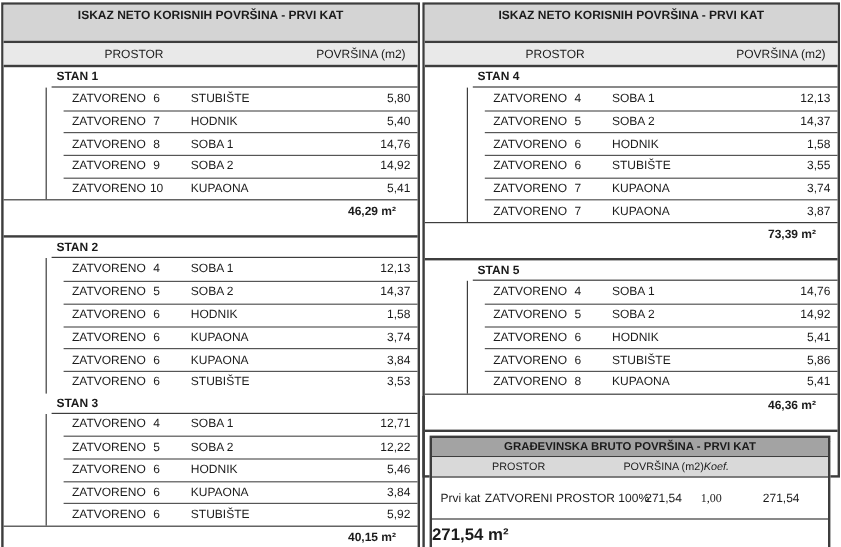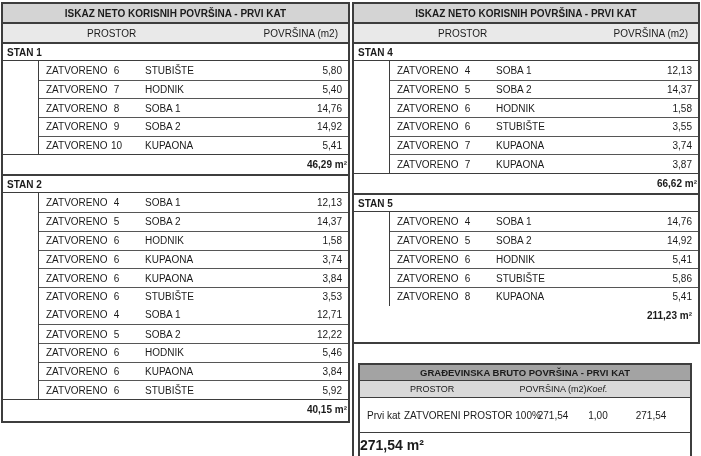--- a/index.html
+++ b/index.html
@@ -13,46 +13,46 @@
 
   .tbl { position:absolute; border:2px solid #3d3d3d; background:#fff; }
   #neto-left  { left:1px;  top:2px; width:349px; }
   #neto-right { left:352px; top:2px; width:348px; }
   #bruto      { left:358px; top:363px; width:334px; }
 
   .vline { position:absolute; left:352px; top:330px; width:2px; height:126px; background:#3d3d3d; }
 
   
   .t-title {
-    height:20px; line-height:20px; text-align:center;
+    height:32px; line-height:20px; text-align:center;
     font-size:10px; font-weight:bold; background:#d4d4d4;
     border-bottom:2px solid #3d3d3d; white-space:nowrap;
   }
   .t-head {
     height:20px; line-height:20px; font-size:10px; background:#e9e9e9;
     border-bottom:2px solid #3d3d3d; position:relative; white-space:nowrap;
   }
   .h-space { position:absolute; left:84px; }
   .h-area  { position:absolute; right:10px; }
 
   .stan {
     height:17px; line-height:18px; font-size:10px; font-weight:bold;
-    padding-left:4px; border-bottom:1.5px solid #3d3d3d; white-space:nowrap;
-  }
-  .dbox { margin-left:35px; border-left:1.5px solid #3d3d3d; }
+    padding-left:4px; border-bottom:1.5px solid #3d3d3d; white-space:nowrap;margin-left:40px;
+  }
+  .dbox { margin-left:35px; border-left:1.5px solid #3d3d3d;padding-left:14px; }
   .dr { height:18.7px; display:flex; align-items:center; font-size:10px; white-space:nowrap; }
   .dr + .dr { border-top:1px solid #565656; }
   .dt { margin-left:7px; width:62px; }
   .dn { width:17px; text-align:center; }
   .ds { margin-left:20px; flex:1; }
   .da { margin-right:6px; }
 
   .total {
-    height:22px; line-height:19px; font-size:10px; font-weight:bold;
-    text-align:right; padding-right:1px;
+    height:32px; line-height:19px; font-size:10px; font-weight:bold;
+    text-align:right; padding-right:18px;
     border-top:1.5px solid #3d3d3d; border-bottom:2px solid #3d3d3d;
   }
   .tbl > .total:last-child { border-bottom:none; }
   .grand {
     height:36px; line-height:19px; font-size:10px; font-weight:bold;
     text-align:right; padding-right:6px;
   }
 
   
   .b-title {
@@ -69,21 +69,21 @@
   .bh-koef  { left:237px; transform:translateX(-50%);font-style:italic; }
   .bh-ak    { right:3px; }
 
   .b-row {
     height:35px; display:flex; align-items:center; font-size:10px;
     border-bottom:1.5px solid #3d3d3d; white-space:nowrap;
   }
   .bc-floor { width:44px; padding-left:7px; }
   .bc-space { width:118px; }
   .bc-area  { width:62px; text-align:center; }
-  .bc-koef  { width:28px; text-align:center; }
+  .bc-koef  { width:28px; text-align:left;font-family:Liberation Serif, serif; }
   .bc-ak    { flex:1; text-align:center; }
 
   .b-total {
     height:25px; line-height:25px; text-align:left; padding-right:28px;
     font-size:14px; font-weight:bold; white-space:nowrap;
   }
 </style>
 </head>
 <body>
 
@@ -164,20 +164,21 @@
           <span class="da">3,84</span>
         </div>
       <div class="dr">
           <span class="dt">ZATVORENO</span>
           <span class="dn">6</span>
           <span class="ds">STUBIŠTE</span>
           <span class="da">3,53</span>
         </div>
     </div>
 
+    <div class="stan">STAN 3</div>
     <div class="dbox">
       <div class="dr">
           <span class="dt">ZATVORENO</span>
           <span class="dn">4</span>
           <span class="ds">SOBA 1</span>
           <span class="da">12,71</span>
         </div>
       <div class="dr">
           <span class="dt">ZATVORENO</span>
           <span class="dn">5</span>
@@ -245,21 +246,21 @@
           <span class="ds">KUPAONA</span>
           <span class="da">3,74</span>
         </div>
       <div class="dr">
           <span class="dt">ZATVORENO</span>
           <span class="dn">7</span>
           <span class="ds">KUPAONA</span>
           <span class="da">3,87</span>
         </div>
     </div>
-    <div class="total">66,62 m²</div>
+    <div class="total">73,39 m²</div>
 
     <div class="stan">STAN 5</div>
     <div class="dbox">
       <div class="dr">
           <span class="dt">ZATVORENO</span>
           <span class="dn">4</span>
           <span class="ds">SOBA 1</span>
           <span class="da">14,76</span>
         </div>
       <div class="dr">
@@ -280,20 +281,21 @@
           <span class="ds">STUBIŠTE</span>
           <span class="da">5,86</span>
         </div>
       <div class="dr">
           <span class="dt">ZATVORENO</span>
           <span class="dn">8</span>
           <span class="ds">KUPAONA</span>
           <span class="da">5,41</span>
         </div>
     </div>
+    <div class="total">46,36 m²</div>
     <div class="grand">211,23 m²</div>
   </section>
 
   <section class="tbl" id="bruto">
     <div class="b-title">GRAĐEVINSKA BRUTO POVRŠINA - PRVI KAT</div>
     <div class="b-head">
       <span class="bh-space">PROSTOR</span>
       <span class="bh-area">POVRŠINA (m2)</span>
       <span class="bh-koef">Koef.</span>
     </div>

